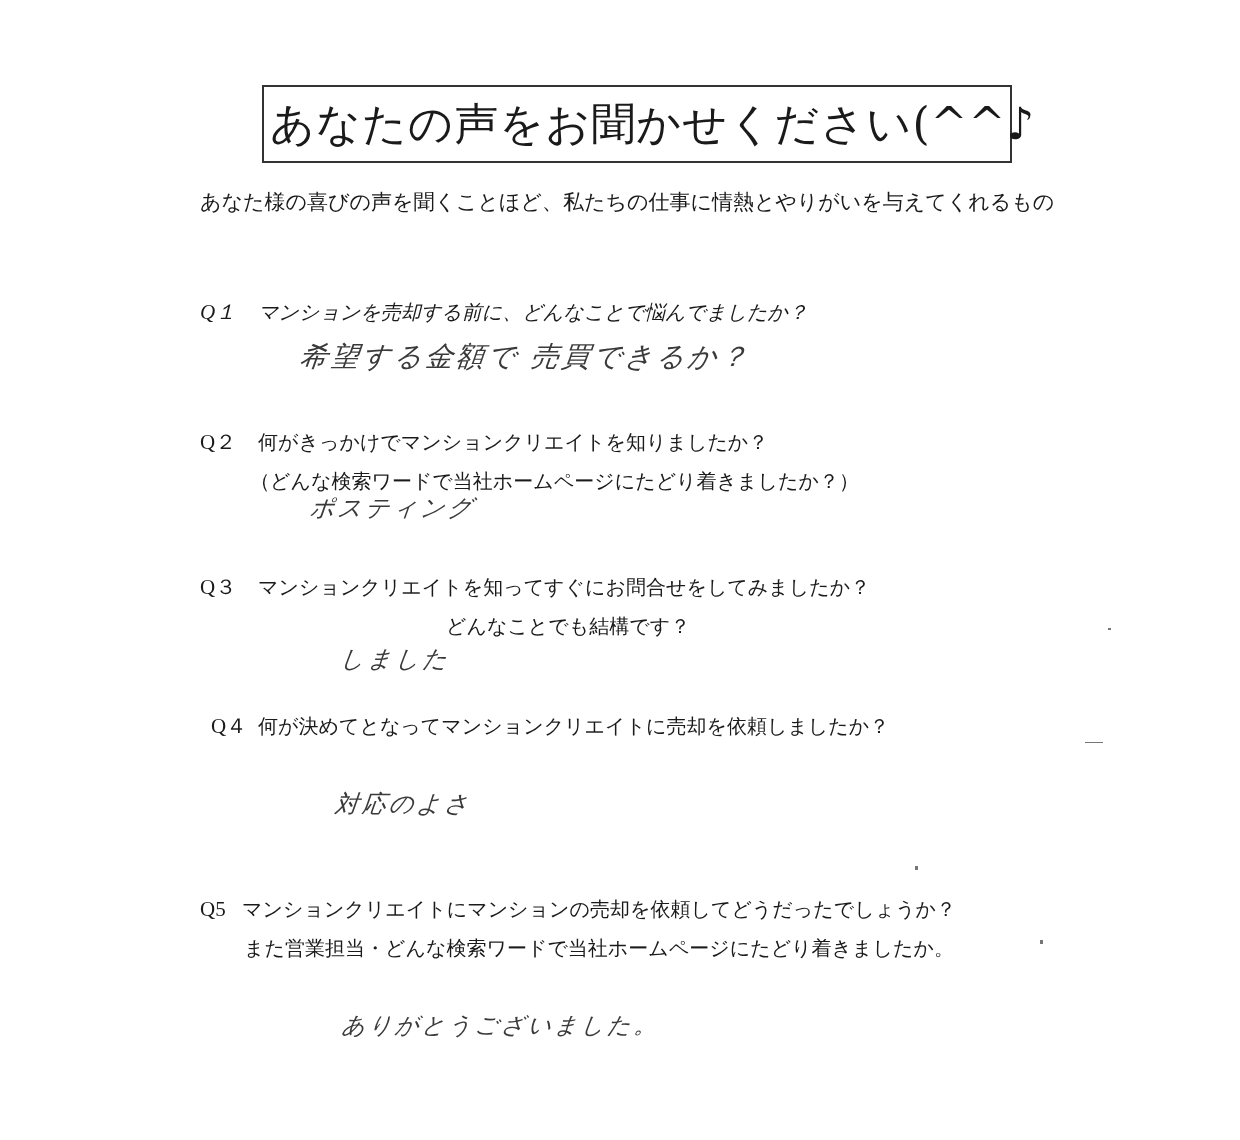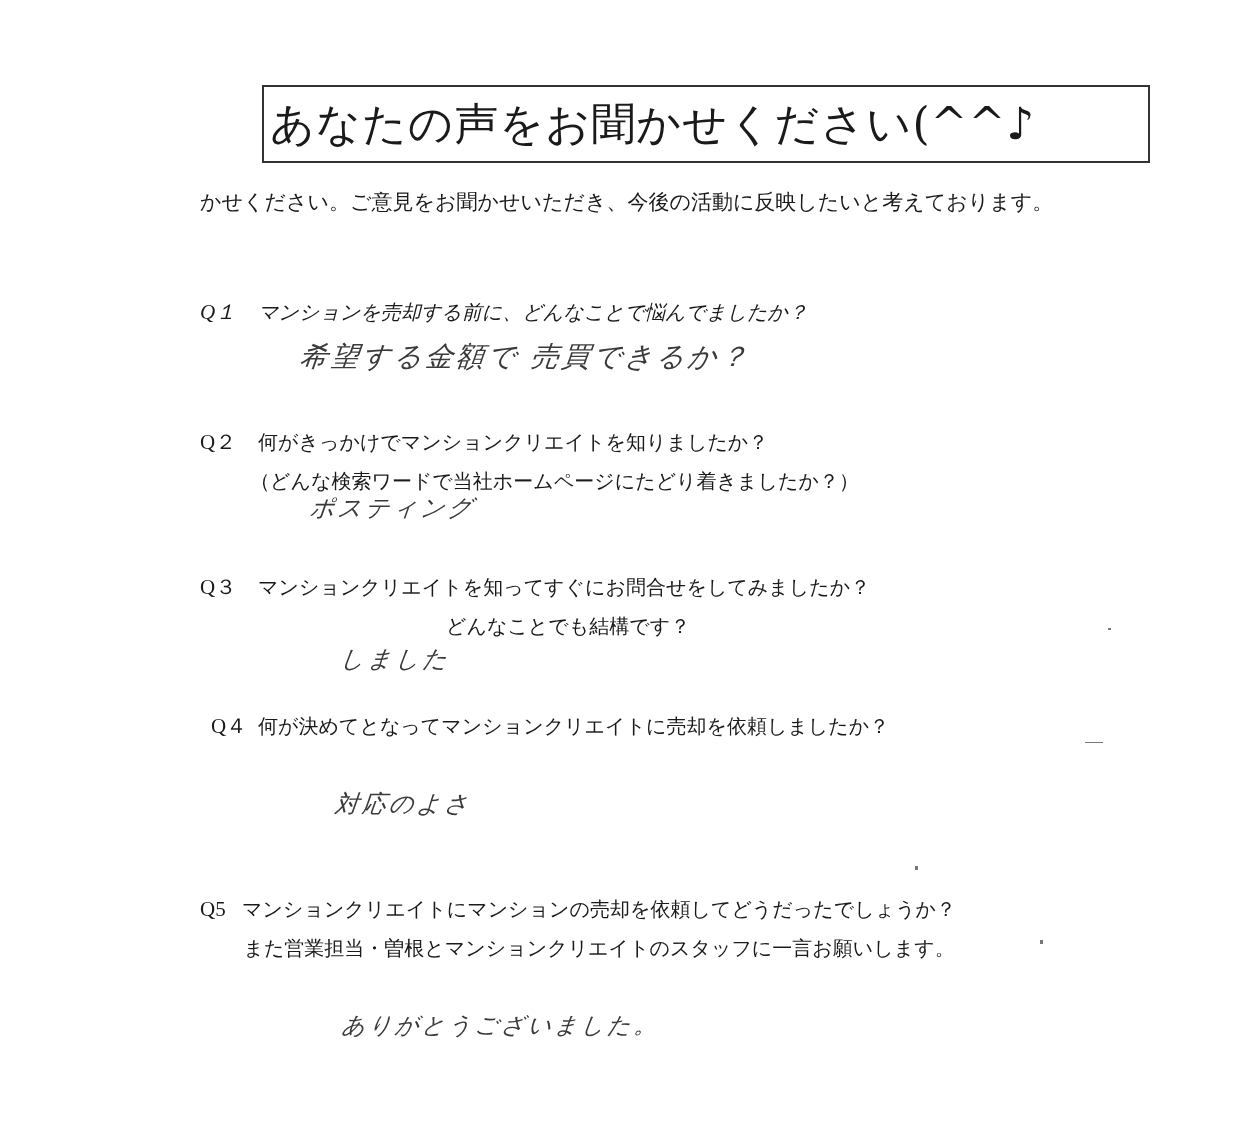--- a/index.html
+++ b/index.html
@@ -2,21 +2,21 @@
 <html><head>
 <meta charset="utf-8">
 <style>
   html, body { margin: 0; padding: 0; background: #ffffff; }
   body {
     width: 1240px; height: 1140px; position: relative; overflow: hidden;
     font-family: "DejaVu Serif", "Liberation Serif", serif;
     color: #1a1a1a;
   }
   .title-box {
-    position: absolute; left: 262px; top: 85px; width: 888px; height: 78px;
+    position: absolute; left: 262px; top: 85px; width: 750px; height: 78px;
     border: 2px solid #333;
     box-sizing: border-box;
     display: flex; align-items: center; justify-content: flex-start;
     padding-left: 6px;
   }
   .title-text {
     font-size: 44px; letter-spacing: 1px; white-space: nowrap;
     font-family: "DejaVu Serif", serif; font-weight: normal;
   }
   .intro {
@@ -38,21 +38,21 @@
   .speck { position: absolute; background: #777; width: 3px; height: 2px; }
 </style>
 </head>
 <body>
 
 <div class="title-box">
   <span class="title-text">あなたの声をお聞かせください(^^♪</span>
 </div>
 
 <div class="intro">
-  <div>かせください。ご意見をお聞かせいただき、今後の活動に反映したいと考えております。</div>
+  <div>あなた様の喜びの声を聞くことほど、私たちの仕事に情熱とやりがいを与えてくれるもの</div>
 </div>
 
 <div class="q" style="top:298px;font-style:italic;">
   <span class="num">Q１</span><span>マンションを売却する前に、どんなことで悩んでましたか？</span>
 </div>
 <div class="answer" style="left:300px; top:338px;">希望する金額で 売買できるか？</div>
 
 <div class="q" style="top:428px;">
   <span class="num">Q２</span><span>何がきっかけでマンションクリエイトを知りましたか？</span>
   <span class="sub" style="margin-left:50px;">（どんな検索ワードで当社ホームページにたどり着きましたか？）</span>
@@ -65,20 +65,20 @@
 </div>
 <div class="answer" style="left:340px; top:643px; font-size:24px;">しました</div>
 
 <div class="q" style="top:712px;text-align:center;">
   <span class="num">Q４</span><span>何が決めてとなってマンションクリエイトに売却を依頼しましたか？</span>
 </div>
 <div class="answer" style="left:335px; top:788px; font-size:24px;">対応のよさ</div>
 
 <div class="q" style="top:896px;">
   <span class="num" style="width:42px;">Q5</span><span>マンションクリエイトにマンションの売却を依頼してどうだったでしょうか？</span>
-  <span class="sub" style="margin-left:42px;">また営業担当・曽根とマンションクリエイトのスタッフに一言お願いします。</span>
+  <span class="sub" style="margin-left:42px;">また営業担当・どんな検索ワードで当社ホームページにたどり着きましたか。</span>
 </div>
 <div class="answer" style="left:342px; top:1010px; font-size:23px;">ありがとうございました。</div>
 
 <div class="speck" style="left:1108px; top:628px;"></div>
 <div class="speck" style="left:1085px; top:742px; width:18px; height:1px;"></div>
 <div class="speck" style="left:915px; top:866px; height:4px;"></div>
 <div class="speck" style="left:1040px; top:940px; height:4px;"></div>
 
 </body></html>

